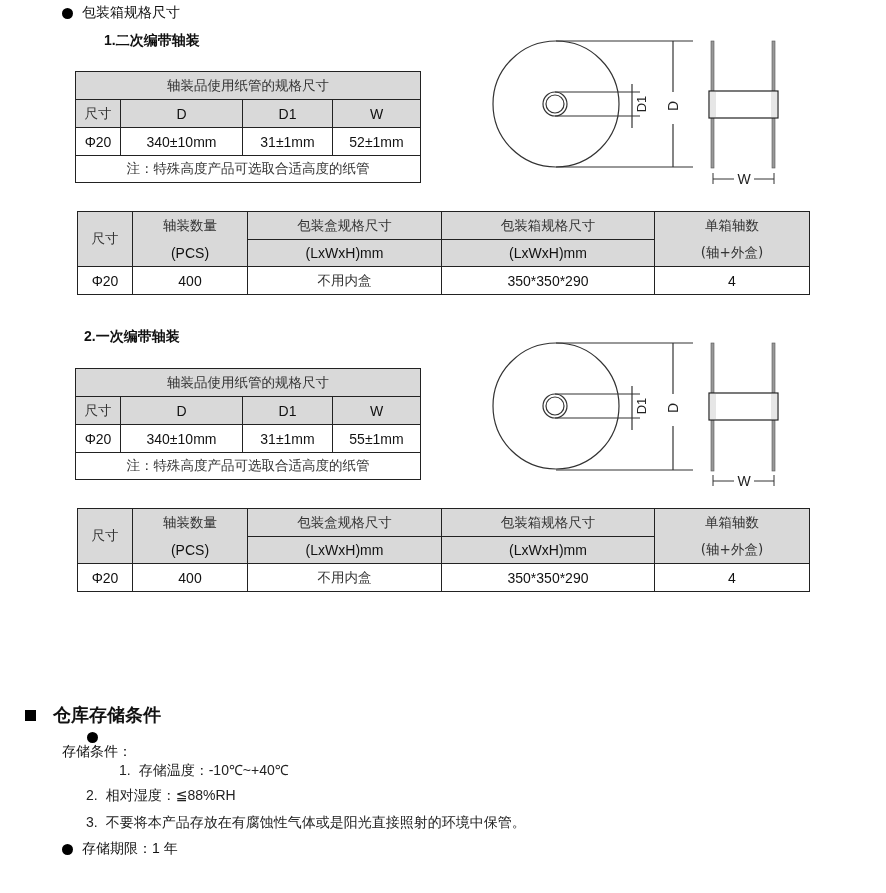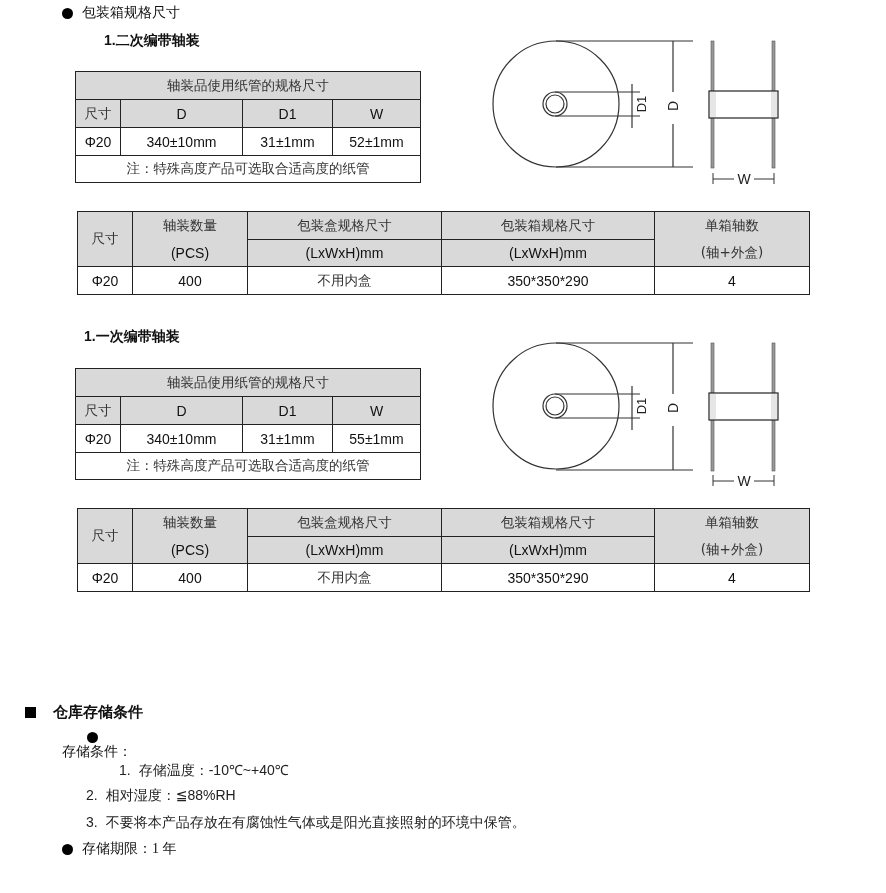--- a/index.html
+++ b/index.html
@@ -7,21 +7,21 @@
          font-family: "DejaVu Sans", "Liberation Sans", sans-serif; color: #111; }
   .abs { position: absolute; }
   .bullet-line { font-size: 14px; display: flex; align-items: center; }
   .dot { display: inline-block; width: 11px; height: 11px; border-radius: 50%; background: #000; margin-right: 9px; }
   .sq { display: inline-block; width: 11px; height: 11px; background: #000; margin-right: 17px; }
   .subhead { font-family: "Liberation Sans", sans-serif; font-weight: bold; font-size: 14px; }
   table.spec { border-collapse: collapse; font-family: "Liberation Sans", sans-serif; font-size: 14px; }
   table.spec td { border: 1px solid #222; text-align: center; padding: 0; }
   .gray { background: #d9d9d9; margin-left: 40px; }
   .cjk { font-family: "DejaVu Sans", sans-serif; font-size: 13.5px; color: #333; }
-  .section-title { font-weight: bold; font-size: 15px; display: flex; align-items: center; }
+  .section-title { font-weight: bold; font-size: 18px; display: flex; align-items: center; }
   .list-line { font-size: 14px; font-family: "DejaVu Sans", sans-serif; color: #222; }
   .list-line .num { font-family: "Liberation Sans", sans-serif; margin-right: 8px; }
   .list-line .val { font-family: "Liberation Sans", sans-serif; }
 </style>
 </head>
 <body>
 
 <div class="abs bullet-line" style="left:62px; top:4px;">
   <span class="dot"></span>
   <span>包装箱规格尺寸</span>
@@ -99,21 +99,21 @@
   <tr style="height:28px;">
     <td>Φ20</td>
     <td>400</td>
     <td class="cjk">不用内盒</td>
     <td>350*350*290</td>
     <td>4</td>
   </tr>
 </tbody>
   </table>
 
-<div class="abs subhead" style="left:84px; top:328px;">1.一次编带轴装</div>
+<div class="abs subhead" style="left:84px; top:328px;">2.一次编带轴装</div>
 
 <table class="spec abs" style="left:75px; top:368px; width:346px;">
   <tbody>
       <tr style="height:28px;" class="gray">
     <td colspan="4" class="cjk">轴装品使用纸管的规格尺寸</td>
   </tr>
   <tr style="height:28px;" class="gray">
     <td class="cjk" style="width:44px;">尺寸</td>
     <td style="width:121px;">D</td>
     <td style="width:89px;">D1</td>
@@ -203,14 +203,14 @@
   <span class="num">2.</span><span>相对湿度：</span><span class="val">≦88%RH</span>
 </div>
 
 <div class="abs list-line" style="left:86px; top:814px;">
   <span class="num">3.</span><span>不要将本产品存放在有腐蚀性气体或是阳光直接照射的环境中保管。</span>
 </div>
 
 <div class="abs bullet-line" style="left:62px; top:840px;">
   <span class="dot"></span>
   <span>存储期限：</span>
-    <span class="val" style="font-family:Liberation Serif, serif;">1 年</span>
+    <span class="val" style="font-family:Liberation Sans, sans-serif;">1 年</span>
 </div>
 
 </body></html>

